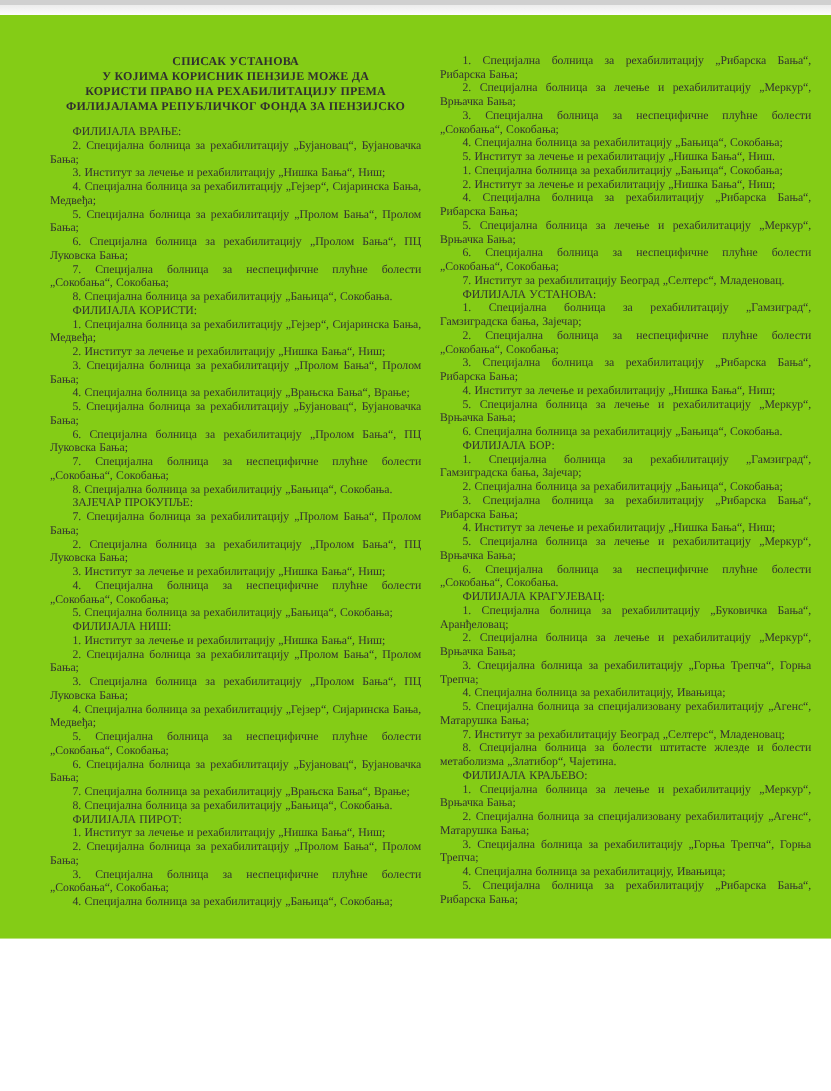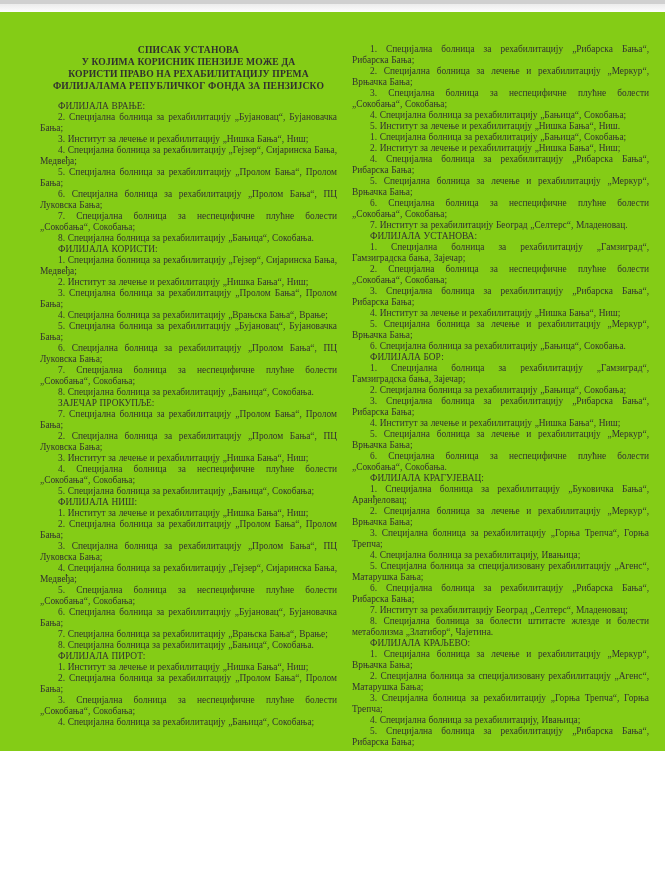--- a/index.html
+++ b/index.html
@@ -141,21 +141,20 @@
           <p class="item">3. Специјална болница за рехабилитацију „Рибарска Бања“, Рибарска Бања;</p>
           <p class="item">4. Институт за лечење и рехабилитацију „Нишка Бања“, Ниш;</p>
           <p class="item">5. Специјална болница за лечење и рехабилитацију „Меркур“, Врњачка Бања;</p>
           <p class="item">6. Специјална болница за неспецифичне плућне болести „Сокобања“, Сокобања.</p>
           <p class="section-title">ФИЛИЈАЛА КРАГУЈЕВАЦ:</p>
           <p class="item">1. Специјална болница за рехабилитацију „Буковичка Бања“, Аранђеловац;</p>
           <p class="item">2. Специјална болница за лечење и рехабилитацију „Меркур“, Врњачка Бања;</p>
           <p class="item">3. Специјална болница за рехабилитацију „Горња Трепча“, Горња Трепча;</p>
           <p class="item">4. Специјална болница за рехабилитацију, Ивањица;</p>
           <p class="item">5. Специјална болница за специјализовану рехабилитацију „Агенс“, Матарушка Бања;</p>
-          <p class="item">6. Специјална болница за рехабилитацију „Рибарска Бања“, Рибарска Бања;</p>
           <p class="item">7. Институт за рехабилитацију Београд „Селтерс“, Младеновац;</p>
           <p class="item">8. Специјална болница за болести штитасте жлезде и болести метаболизма „Златибор“, Чајетина.</p>
           <p class="section-title">ФИЛИЈАЛА КРАЉЕВО:</p>
           <p class="item">1. Специјална болница за лечење и рехабилитацију „Меркур“, Врњачка Бања;</p>
           <p class="item">2. Специјална болница за специјализовану рехабилитацију „Агенс“, Матарушка Бања;</p>
           <p class="item">3. Специјална болница за рехабилитацију „Горња Трепча“, Горња Трепча;</p>
           <p class="item">4. Специјална болница за рехабилитацију, Ивањица;</p>
           <p class="item">5. Специјална болница за рехабилитацију „Рибарска Бања“, Рибарска Бања;</p>
         </div>
     </div>

